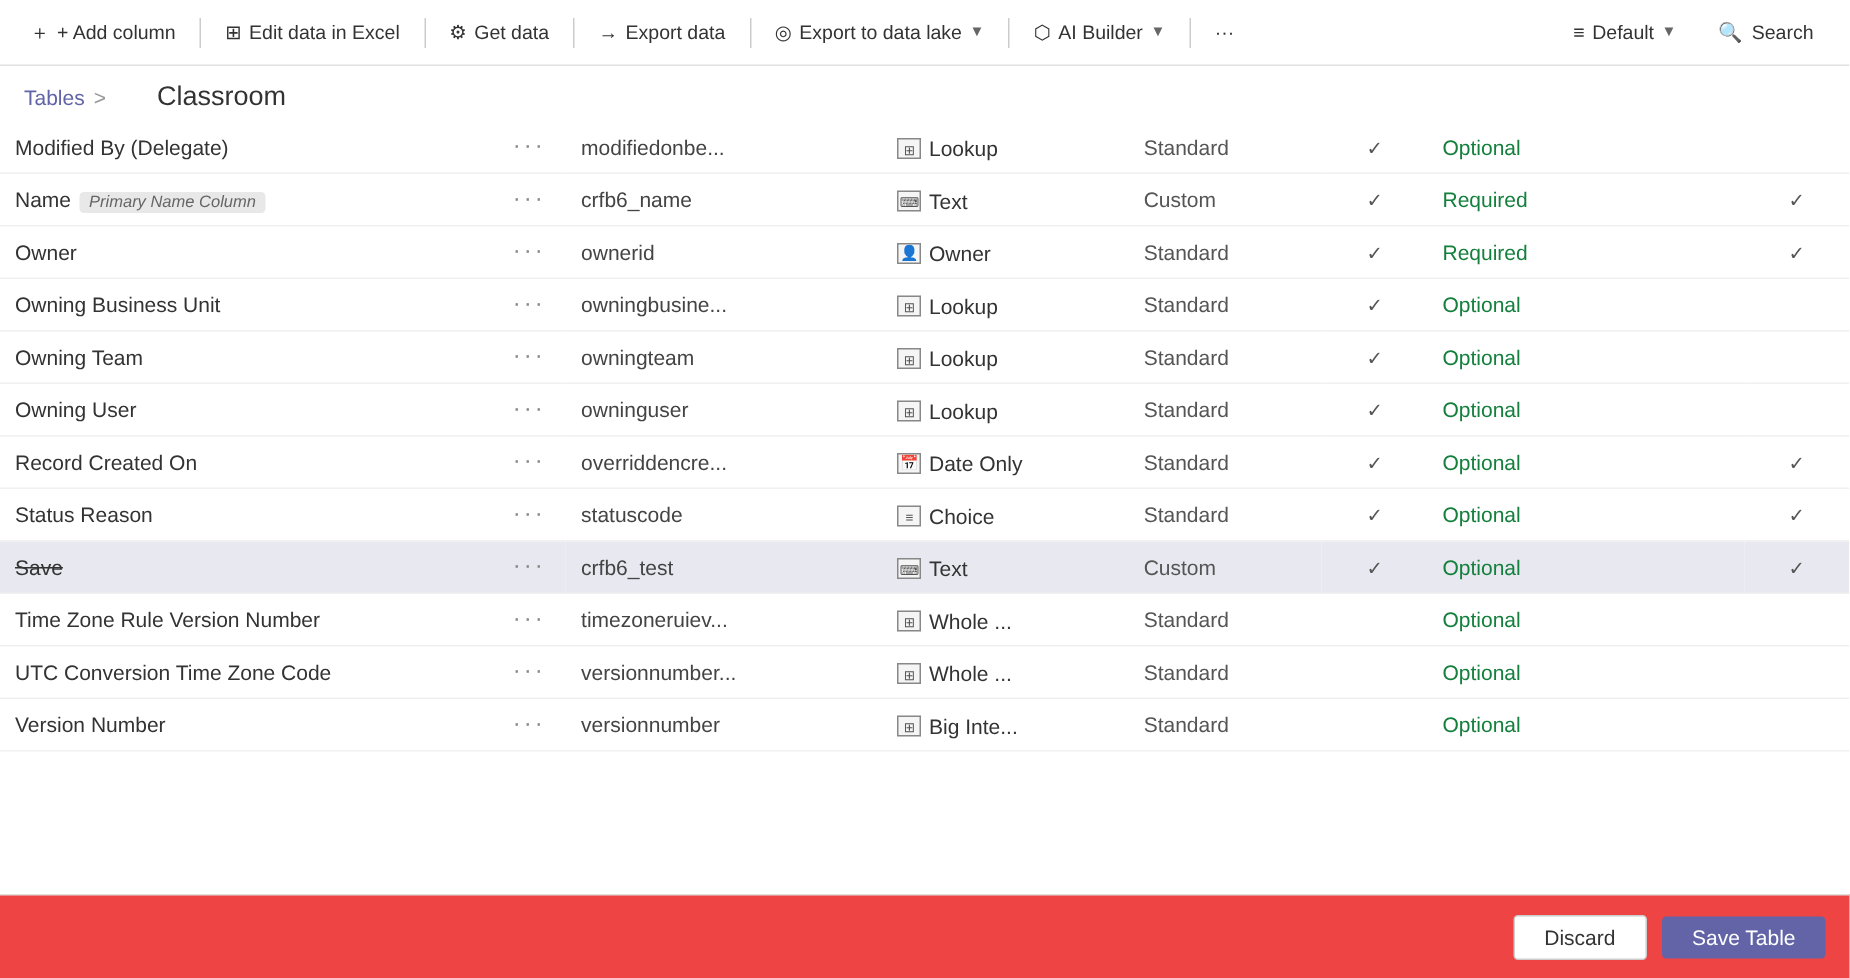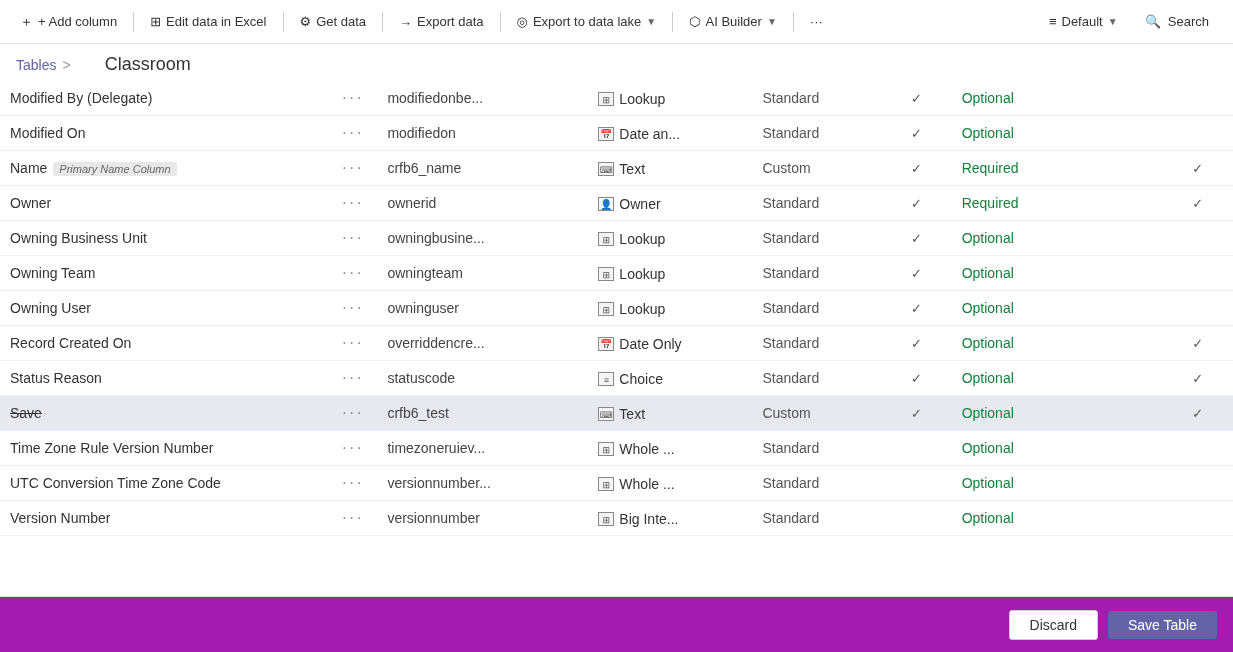--- a/index.html
+++ b/index.html
@@ -56,21 +56,21 @@
       font-size: 11px; padding: 1px 6px; border-radius: 3px; margin-left: 6px; font-style: italic;
     }
     .strikethrough { text-decoration: line-through; }
     .checkmark { color: #555; font-size: 13px; }
     .dots { letter-spacing: 2px; font-size: 16px; color: #888; cursor: pointer; }
 
     
     .footer {
       position: absolute; bottom: 0; right: 0; left: 0;
       display: flex; justify-content: flex-end; align-items: center;
-      padding: 10px 16px; border-top: 1px solid #e0e0e0; background: #a21caf; height: 56px; gap: 10px;
+      padding: 10px 16px; border-top: 1px solid #e0e0e0; background: #ef4444; height: 56px; gap: 10px;
     }
     .btn-discard {
       padding: 6px 20px; border: 1px solid #ccc; background: #fff;
       border-radius: 3px; cursor: pointer; font-size: 14px; color: #333;
     }
     .btn-save {
       padding: 6px 20px; border: none; background: #6264a7;
       border-radius: 3px; cursor: pointer; font-size: 14px; color: #fff; font-weight: 500;
     }
   </style>
@@ -142,33 +142,20 @@
           <td class="col-type"><span class="type-icon">
               <span class="type-box">⊞</span>
               <span>Lookup</span>
             </span></td>
           <td class="col-typecol">Standard</td>
           <td class="col-check1"><span class="checkmark">✓</span></td>
           <td class="col-req">Optional</td>
           <td class="col-check2"></td>
         </tr>
         <tr>
-          <td class="col-name"><span>Modified On</span></td>
-          <td class="col-dots"><span class="dots">···</span></td>
-          <td class="col-logicalname">modifiedon</td>
-          <td class="col-type"><span class="type-icon">
-              <span class="type-box" style="font-size: 10px;">📅</span>
-              <span>Date an...</span>
-            </span></td>
-          <td class="col-typecol">Standard</td>
-          <td class="col-check1"><span class="checkmark">✓</span></td>
-          <td class="col-req">Optional</td>
-          <td class="col-check2"></td>
-        </tr>
-        <tr>
           <td class="col-name"><span>Name</span><span class="primary-badge">Primary Name Column</span></td>
           <td class="col-dots"><span class="dots">···</span></td>
           <td class="col-logicalname">crfb6_name</td>
           <td class="col-type"><span class="type-icon">
               <span class="type-box">⌨</span>
               <span>Text</span>
             </span></td>
           <td class="col-typecol">Custom</td>
           <td class="col-check1"><span class="checkmark">✓</span></td>
           <td class="col-req">Required</td>

